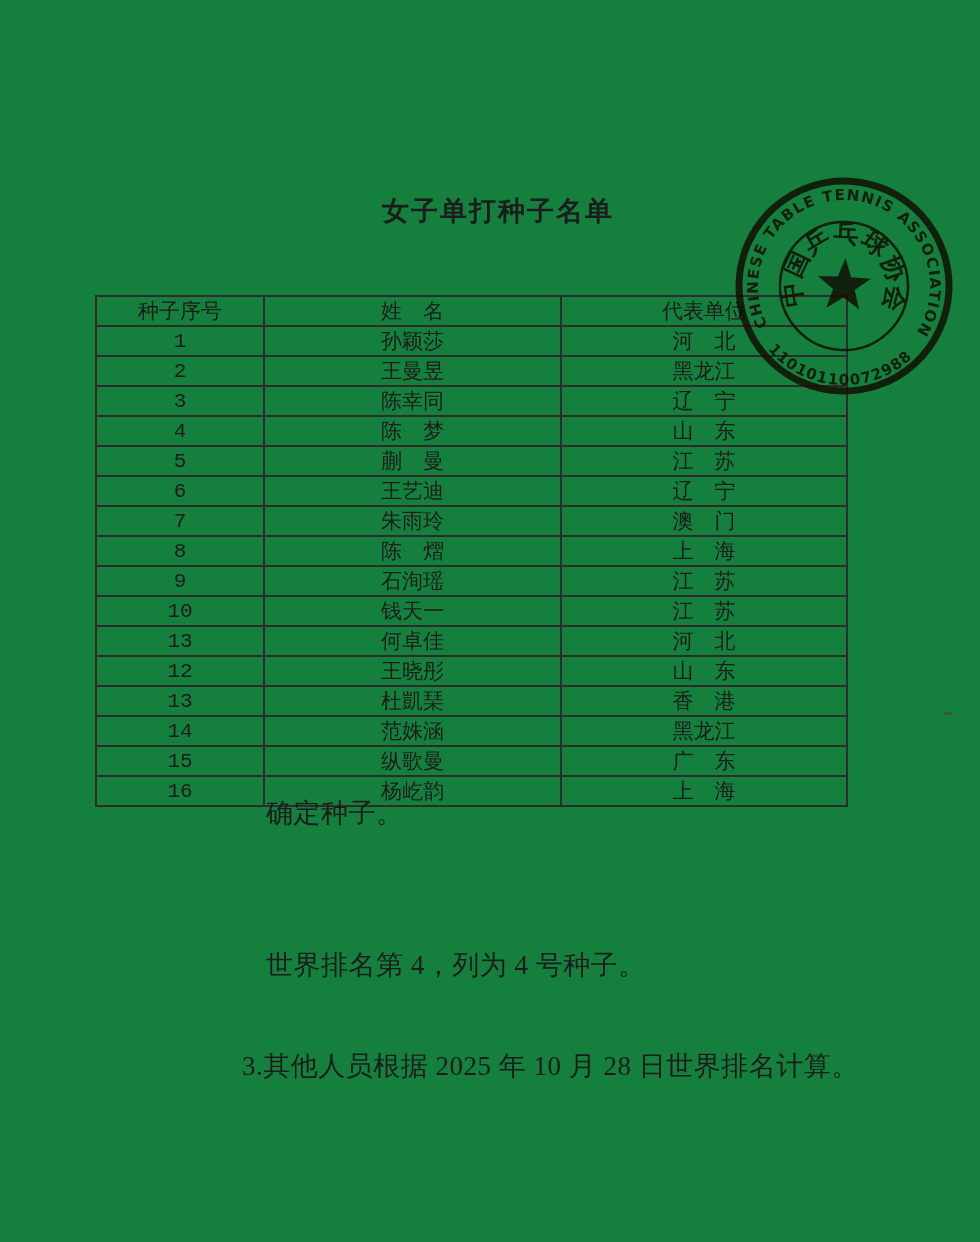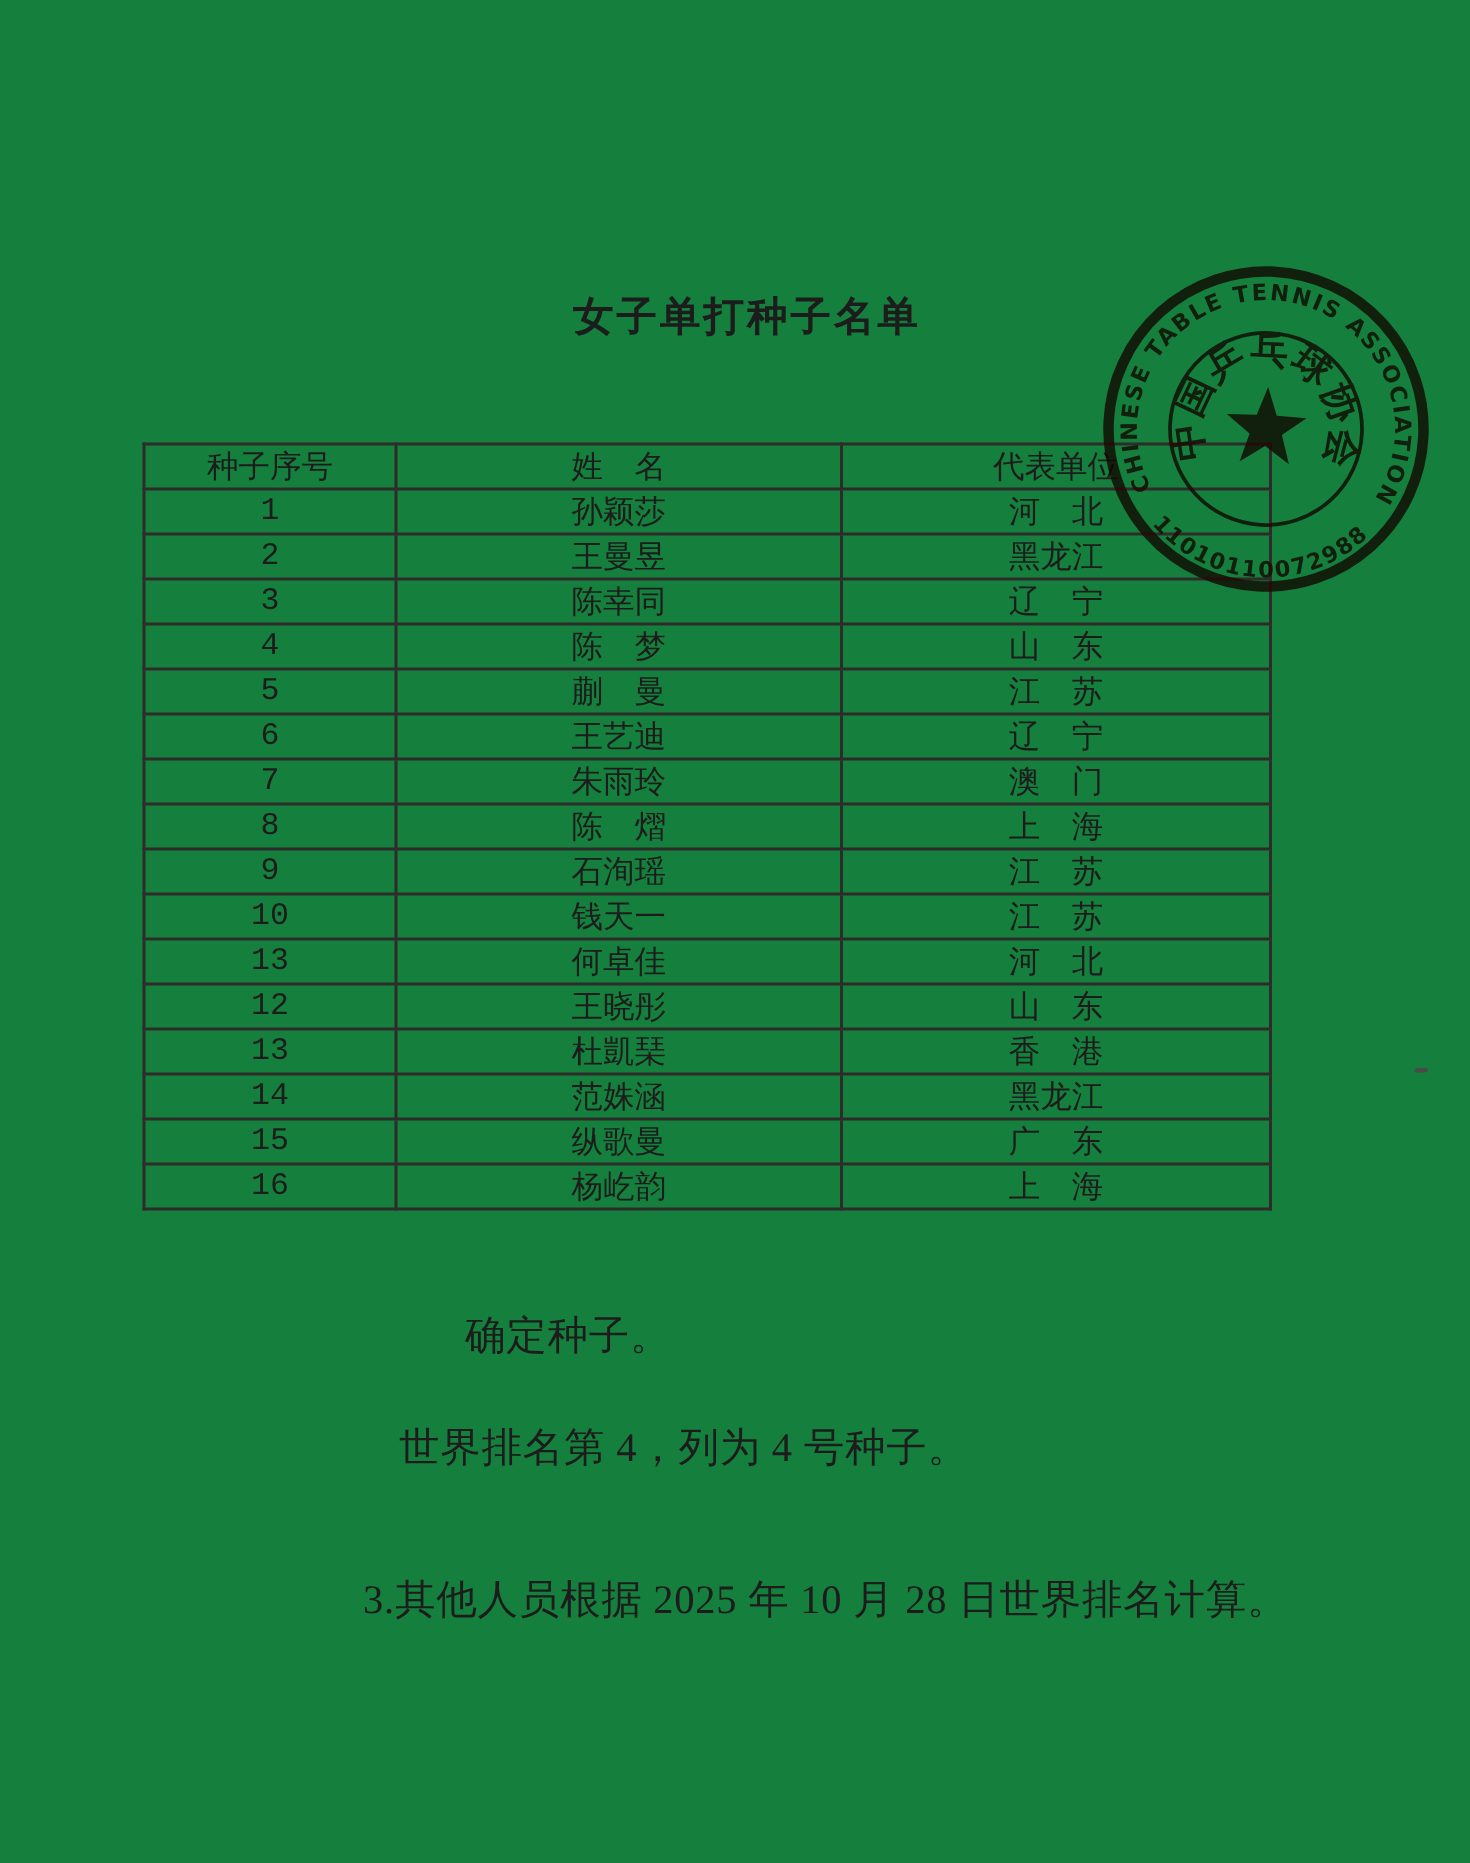--- a/index.html
+++ b/index.html
@@ -24,21 +24,21 @@
   .seed-table th, .seed-table td {
     border:2px solid #2e2c2a; padding:0; height:23.7px;
     text-align:center; vertical-align:middle; font-weight:normal;
     overflow:hidden; white-space:nowrap;
   }
   .notes-line {
     position:absolute; font-size:27px; letter-spacing:0.5px;
     white-space:nowrap;
   }
   .nl0 { left:149px; top:789px; }
-  .nl1 { left:266px; top:872px;margin-left:44px; }
+  .nl1 { left:266px; top:795px; }
   .nl2 { left:242px; top:895px; }
   .nl3 { left:266px; top:947px; }
   .nl4 { left:242px; top:1048px; }
   .stamp {
     position:absolute; left:724px; top:166px; width:240px; height:240px;
     mix-blend-mode:multiply; opacity:0.93; z-index:5; pointer-events:none;
   }
   .stamp text { fill:#cc3126; }
   .stamp .ring { fill:none; stroke:#cc3126; }
   .stamp-en { font-family:"DejaVu Sans", sans-serif; font-size:15px; font-weight:bold; letter-spacing:1.4px; }

